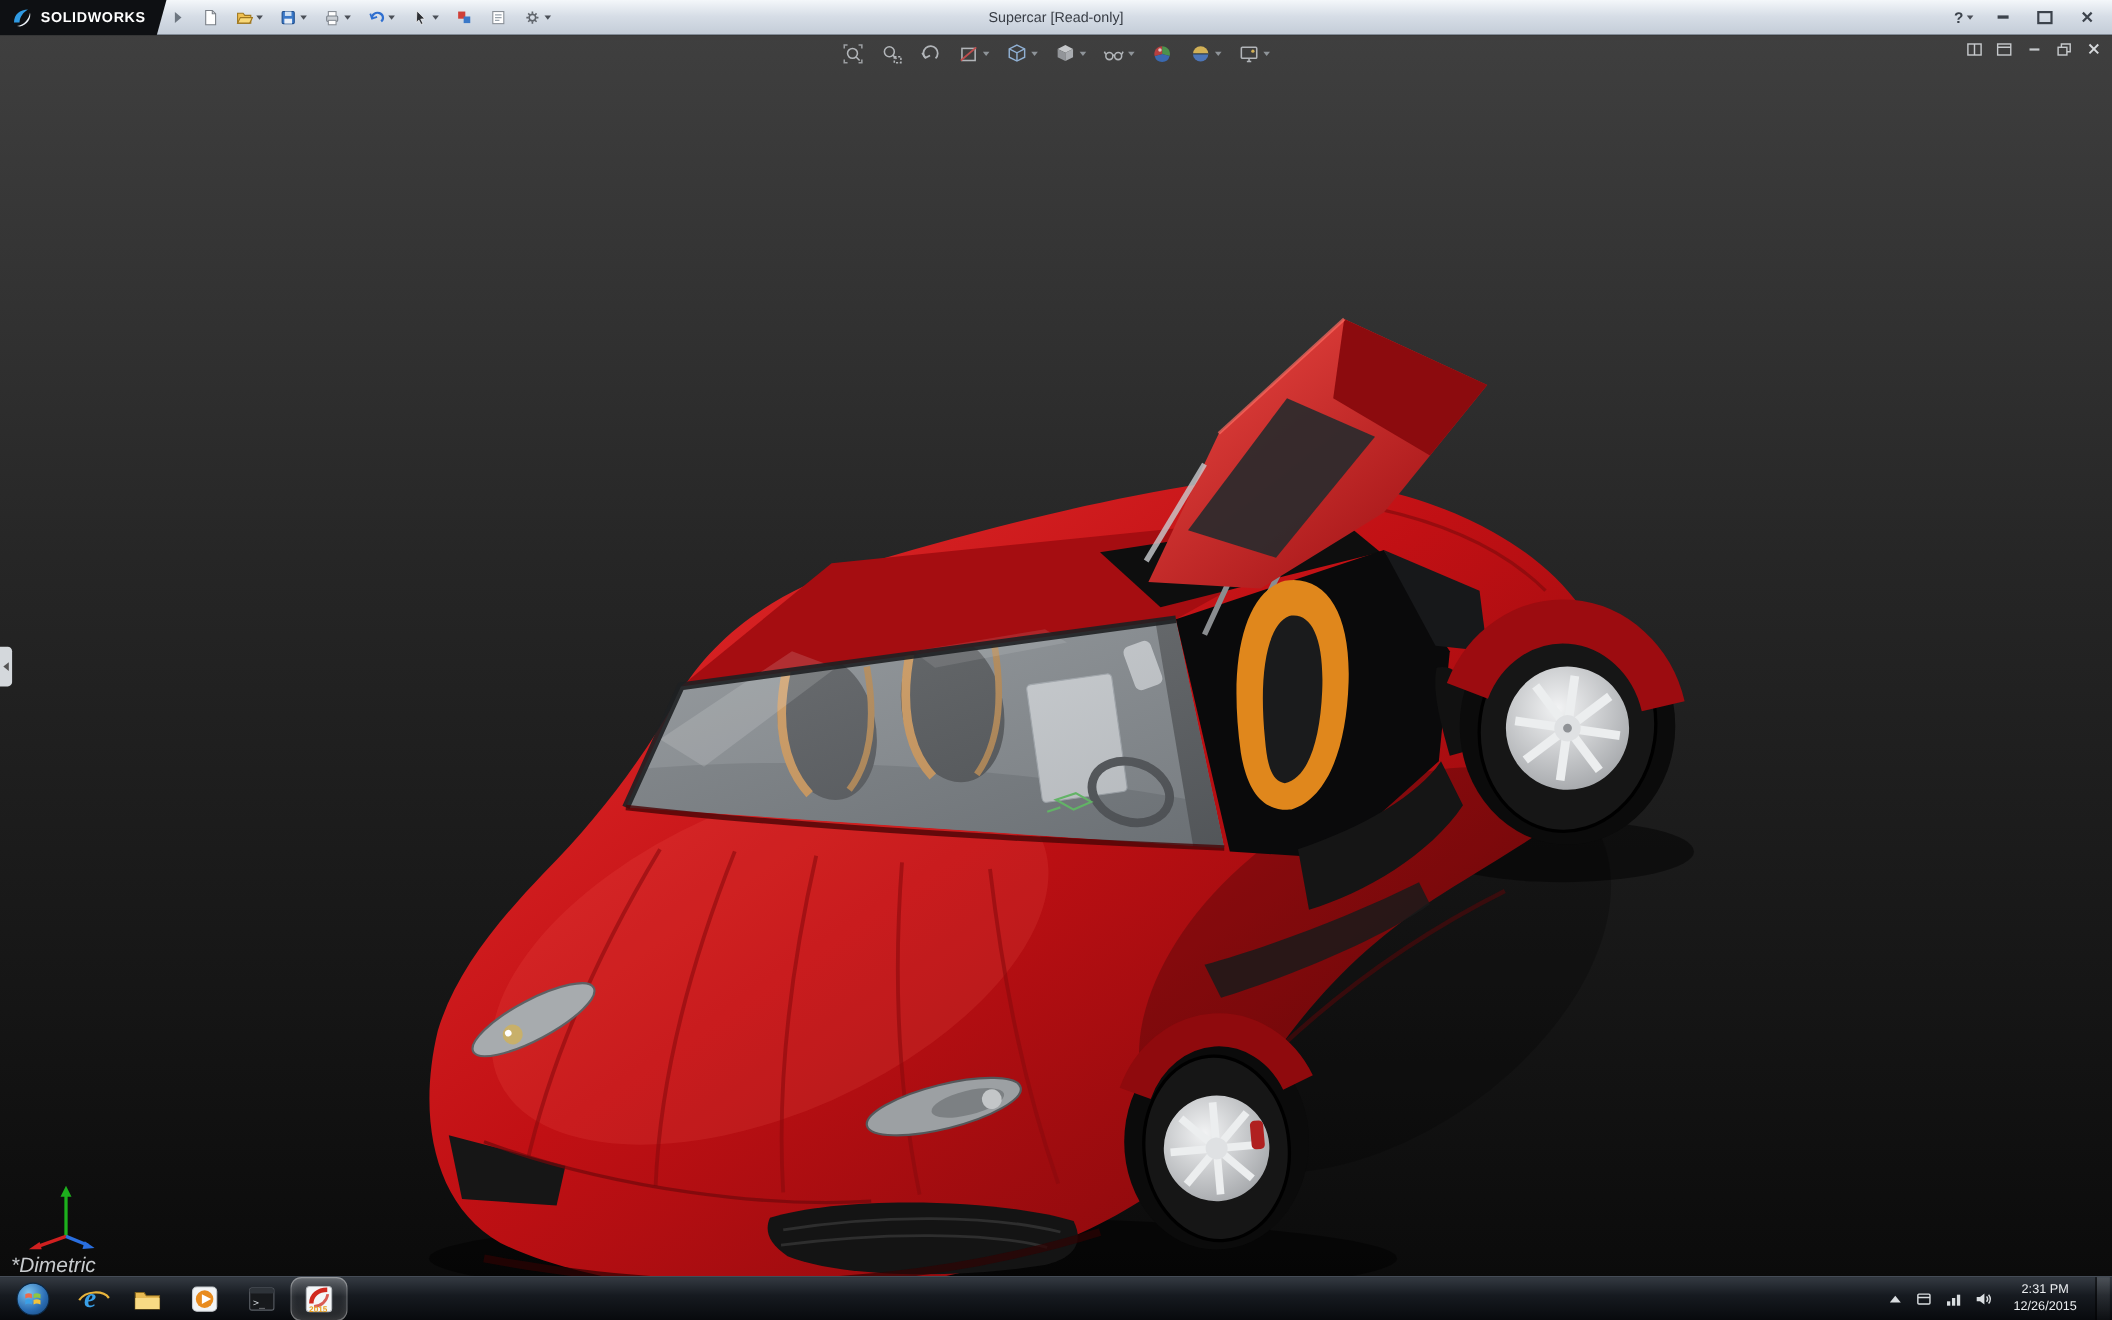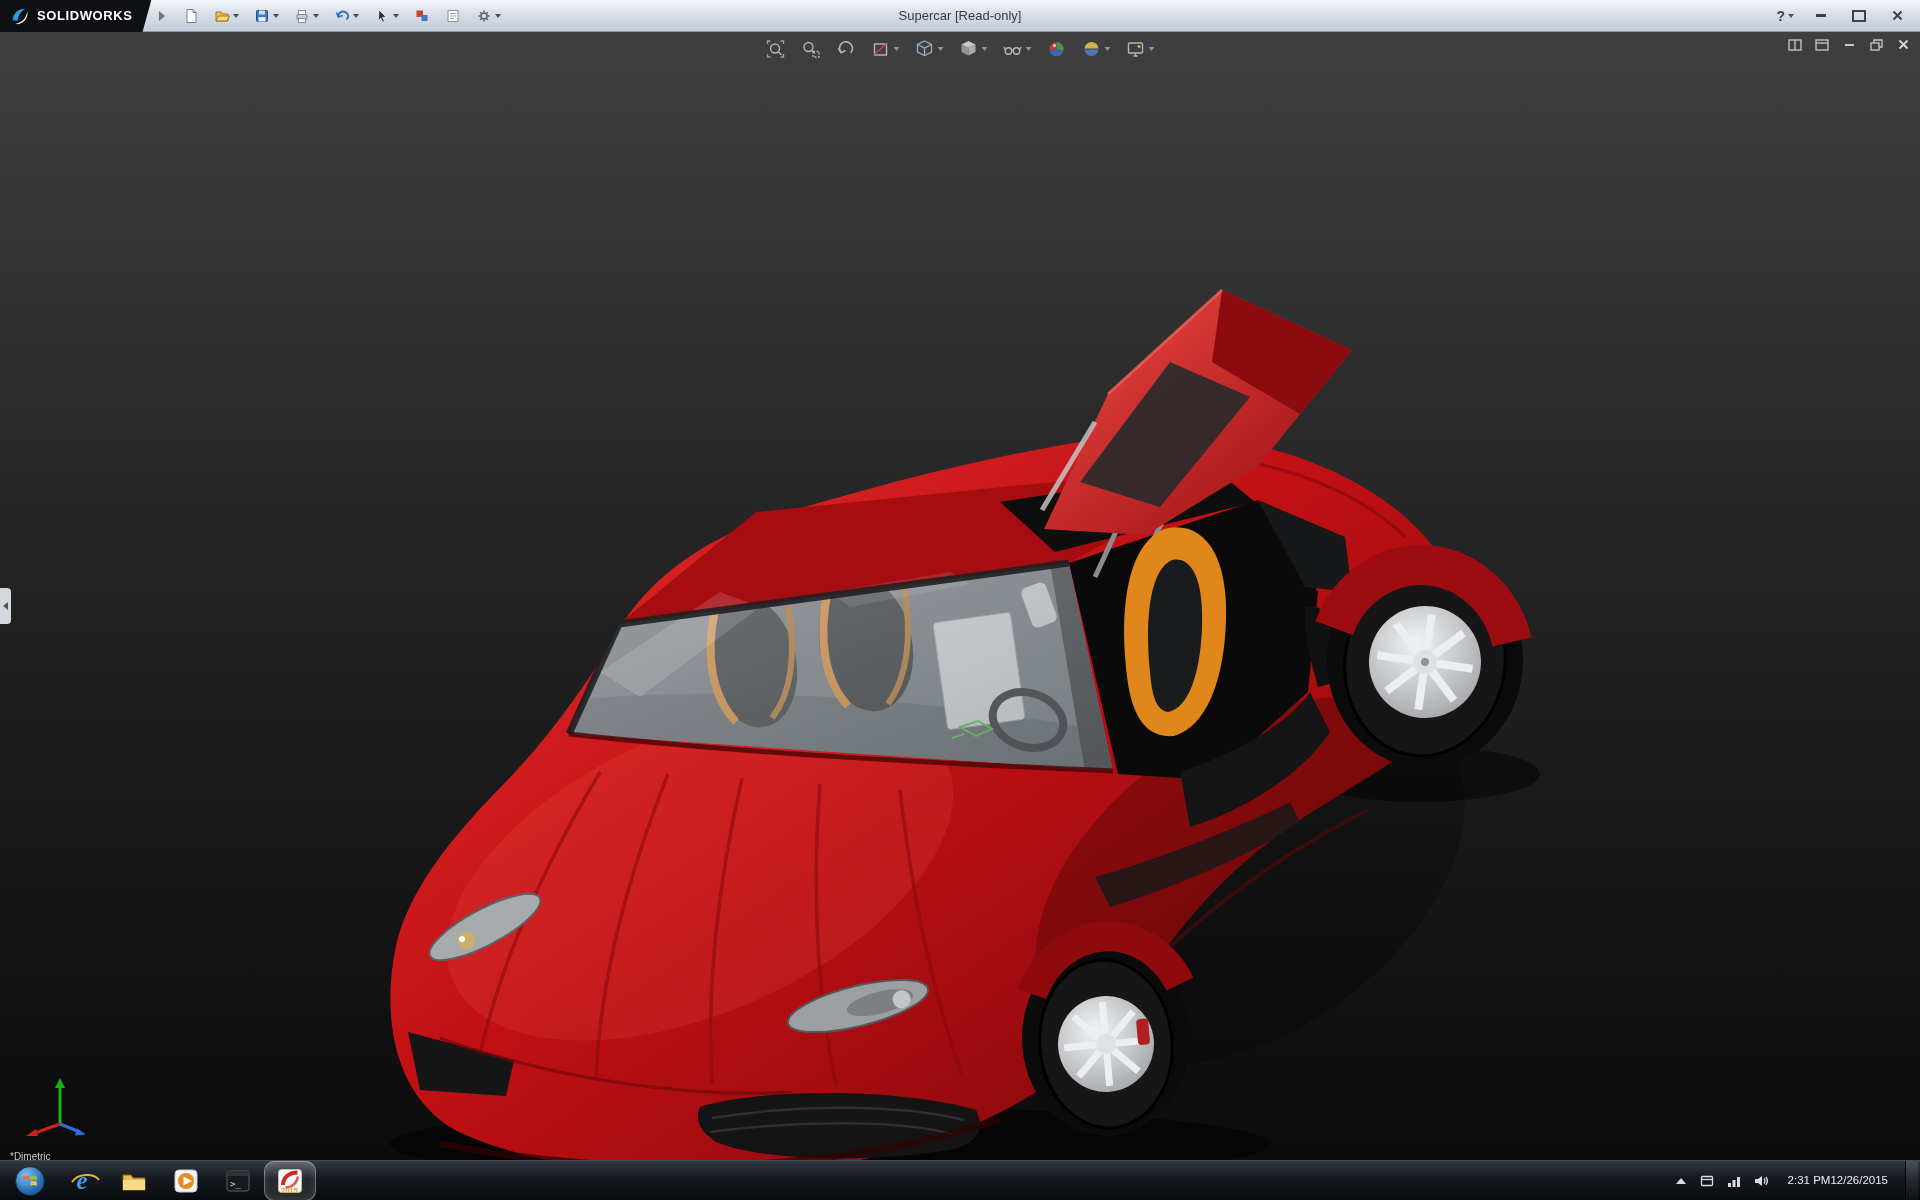--- a/index.html
+++ b/index.html
@@ -35,35 +35,35 @@
   .hud-caret{width:0;height:0;border-left:3px solid transparent;border-right:3px solid transparent;
              border-top:4px solid #9aa0a6;}
   .doc-controls{position:absolute;top:5px;right:8px;display:flex;align-items:center;gap:9px;}
   .dc-btn{display:flex;align-items:center;justify-content:center;width:18px;height:15px;}
   .dc-min{width:9px;height:2px;background:#c6c9cc;}
   .panel-handle{position:absolute;left:0;top:556px;width:11px;height:36px;background:#d4d8dc;
                 border-radius:0 4px 4px 0;display:flex;align-items:center;justify-content:center;}
   .panel-handle i{width:0;height:0;border-top:4px solid transparent;border-bottom:4px solid transparent;
                   border-right:5px solid #555;}
   .triad{position:absolute;left:22px;bottom:24px;}
-  .view-label{position:absolute;left:10px;bottom:-2px;color:#c8cbce;font-size:10px;}
+  .view-label{position:absolute;left:10px;bottom:-2px;color:#c8cbce;font-size:19px;font-style:italic;}
 
   
   .taskbar{height:40px;background:linear-gradient(#343a42,#161a20 42%,#07090c);
            border-top:1px solid #454c56;display:flex;align-items:stretch;position:relative;}
   .tb-left{display:flex;align-items:center;padding-left:4px;}
   .start-btn{width:52px;display:flex;align-items:center;justify-content:center;height:100%;}
   .tb-item{width:52px;height:100%;display:flex;align-items:center;justify-content:center;border-radius:2px;}
   .tb-item.active{background:linear-gradient(rgba(255,255,255,.22),rgba(255,255,255,.07) 45%,rgba(255,255,255,.14));
                   box-shadow:inset 0 0 0 1px rgba(255,255,255,.3), inset 0 0 8px rgba(255,255,255,.15);border-radius:10px;}
   .ie-glyph{font-size:25px;font-style:italic;font-weight:bold;color:#3aa0e8;
             font-family:"Liberation Serif",serif;line-height:1;position:relative;top:-1px;}
   .tray{position:absolute;right:0;top:0;height:100%;display:flex;align-items:center;gap:9px;padding-right:2px;}
   .tray-btn{display:flex;align-items:center;justify-content:center;height:100%;padding:0 2px;}
-  .clock{display:flex;flex-direction:row;align-items:center;justify-content:center;
+  .clock{display:flex;flex-direction:column;align-items:center;justify-content:center;
          color:#eceef1;font-size:11.5px;line-height:1.35;padding:0 8px;height:100%;}
   .show-desktop{width:12px;height:100%;border-left:1px solid #000;
                 background:linear-gradient(rgba(255,255,255,.12),rgba(255,255,255,.02));}
   svg{display:block;}
 </style>
 </head>
 <body>
 
 <div class="titlebar">
   <div class="logo-block">

